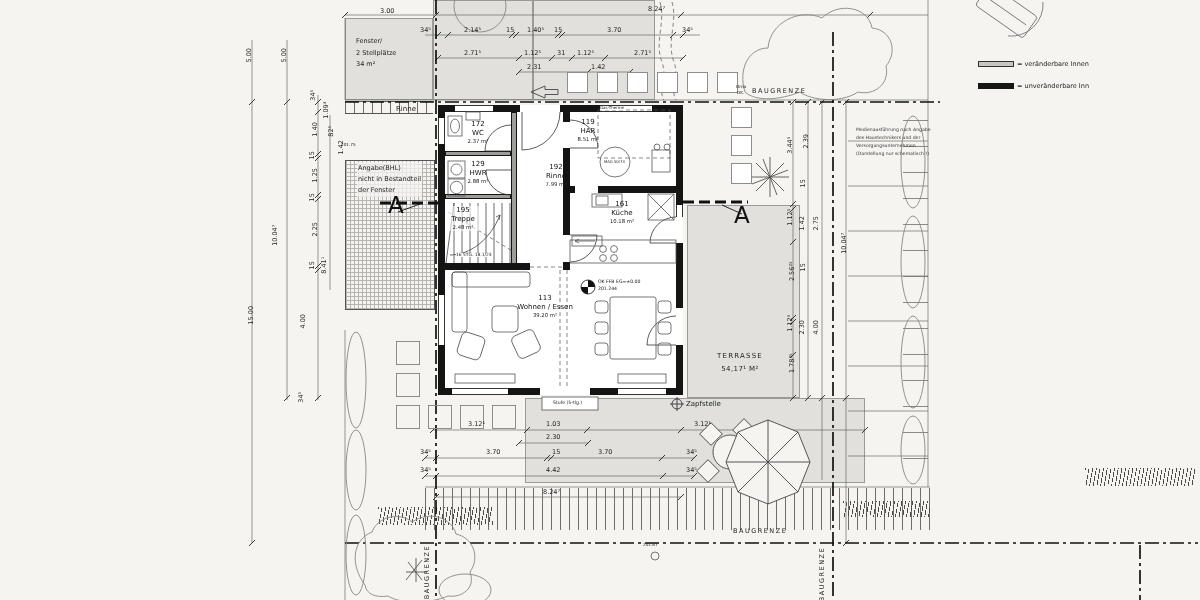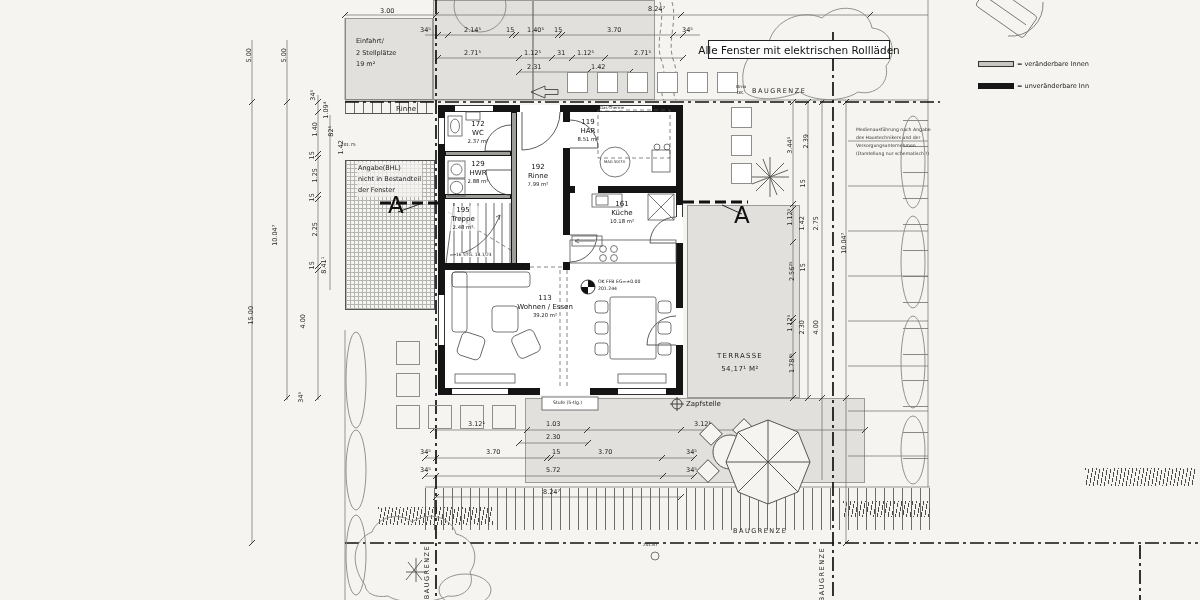--- a/index.html
+++ b/index.html
@@ -248,35 +248,34 @@
   <div class="sq" style="left:731px;top:107px;width:21px;height:21px;"></div>
   <div class="sq" style="left:731px;top:135px;width:21px;height:21px;"></div>
   <div class="sq" style="left:731px;top:163px;width:21px;height:21px;"></div>
   <div class="sqo" style="left:396px;top:341px;width:24px;height:24px;"></div>
   <div class="sqo" style="left:396px;top:373px;width:24px;height:24px;"></div>
   <div class="sqo" style="left:396px;top:405px;width:24px;height:24px;"></div>
   <div class="sqo" style="left:428px;top:405px;width:24px;height:24px;"></div>
   <div class="sqo" style="left:460px;top:405px;width:24px;height:24px;"></div>
   <div class="sqo" style="left:492px;top:405px;width:24px;height:24px;"></div>
 
-  <div id="banner">Alle Fenster mit elektrischen Rollläden</div>
   <div class="legbar" style="left:978px;top:61px;background:#c6c6c2;border:1px solid #333;"></div>
   <span class="leglbl" style="left:1017px;top:60px;">= veränderbare Innen</span>
   <div class="legbar" style="left:978px;top:83px;background:#161616;"></div>
   <span class="leglbl" style="left:1017px;top:82px;">= unveränderbare Inn</span>
 
   <span class="bgz" style="left:752px;top:87px;">BAUGRENZE</span>
   <span class="bgz" style="left:733px;top:527px;">BAUGRENZE</span>
   <span class="bgz vertext" style="left:400px;top:568px;">BAUGRENZE</span>
   <span class="bgz vertext" style="left:795px;top:570px;">BAUGRENZE</span>
 
   <div class="abs" style="left:356px;top:36px;font-size:6.5px;line-height:1.8;color:#222;">
-    <span style="display:block">Einfahrt/</span>
+    <span style="display:block">Fenster/</span>
     <span style="display:block">2 Stellplätze</span>
-    <span style="display:block">19 m²</span>
+    <span style="display:block">34 m²</span>
   </div>
   <span class="dl" style="left:396px;top:106px;font-size:7px;">Rinne</span>
   <div class="abs" style="left:357px;top:162px;font-size:6.5px;line-height:1.7;color:#222;background:rgba(245,244,241,.75);padding:1px;">
     <span style="display:block">Angabe(BHL)</span>
     <span style="display:block">nicht in Bestandteil</span>
     <span style="display:block">der Fenster</span>
   </div>
   <span class="secA" style="left:388px;top:192px;">A</span>
   <span class="secA" style="left:734px;top:202px;">A</span>
   <div class="abs" style="left:700px;top:350px;text-align:center;font-size:7px;letter-spacing:1.2px;line-height:1.9;color:#222;width:80px;">
@@ -305,21 +304,21 @@
     <span class="no">129</span>
     <span class="nm">HWR</span>
     <span class="ar">2.88 m²</span>
   </div>
   <div class="roomlbl" style="left:446px;top:206px;width:34px;background:rgba(255,255,255,.6);">
     <span class="no">195</span>
     <span class="nm">Treppe</span>
     <span class="ar">2.48 m²</span>
   </div>
   <span class="dl" style="left:456px;top:253px;font-size:4.4px;background:#fff;">16 STG. 18.1/23</span>
-  <div class="roomlbl" style="left:518px;top:163px;width:40px;">
+  <div class="roomlbl" style="left:536px;top:163px;width:40px;">
     <span class="no">192</span>
     <span class="nm">Rinne</span>
     <span class="ar">7.99 m²</span>
   </div>
   <div class="roomlbl" style="left:568px;top:118px;width:40px;">
     <span class="no">119</span>
     <span class="nm">HAR</span>
     <span class="ar">8.51 m²</span>
   </div>
   <div class="roomlbl" style="left:600px;top:200px;width:44px;">
@@ -389,17 +388,17 @@
   <span class="dl" style="left:468px;top:421px;">3.12¹</span>
   <span class="dl" style="left:546px;top:421px;">1.03</span>
   <span class="dl" style="left:546px;top:434px;">2.30</span>
   <span class="dl" style="left:694px;top:421px;">3.12¹</span>
   <span class="dl" style="left:420px;top:449px;">34⁵</span>
   <span class="dl" style="left:486px;top:449px;">3.70</span>
   <span class="dl" style="left:552px;top:449px;">15</span>
   <span class="dl" style="left:598px;top:449px;">3.70</span>
   <span class="dl" style="left:686px;top:449px;">34⁵</span>
   <span class="dl" style="left:420px;top:467px;">34⁵</span>
-  <span class="dl" style="left:546px;top:467px;">5.72</span>
+  <span class="dl" style="left:546px;top:467px;">4.42</span>
   <span class="dl" style="left:686px;top:467px;">34⁵</span>
   <span class="dl" style="left:543px;top:489px;">8.24⁷</span>
 
 </div>
 
 </body></html>

